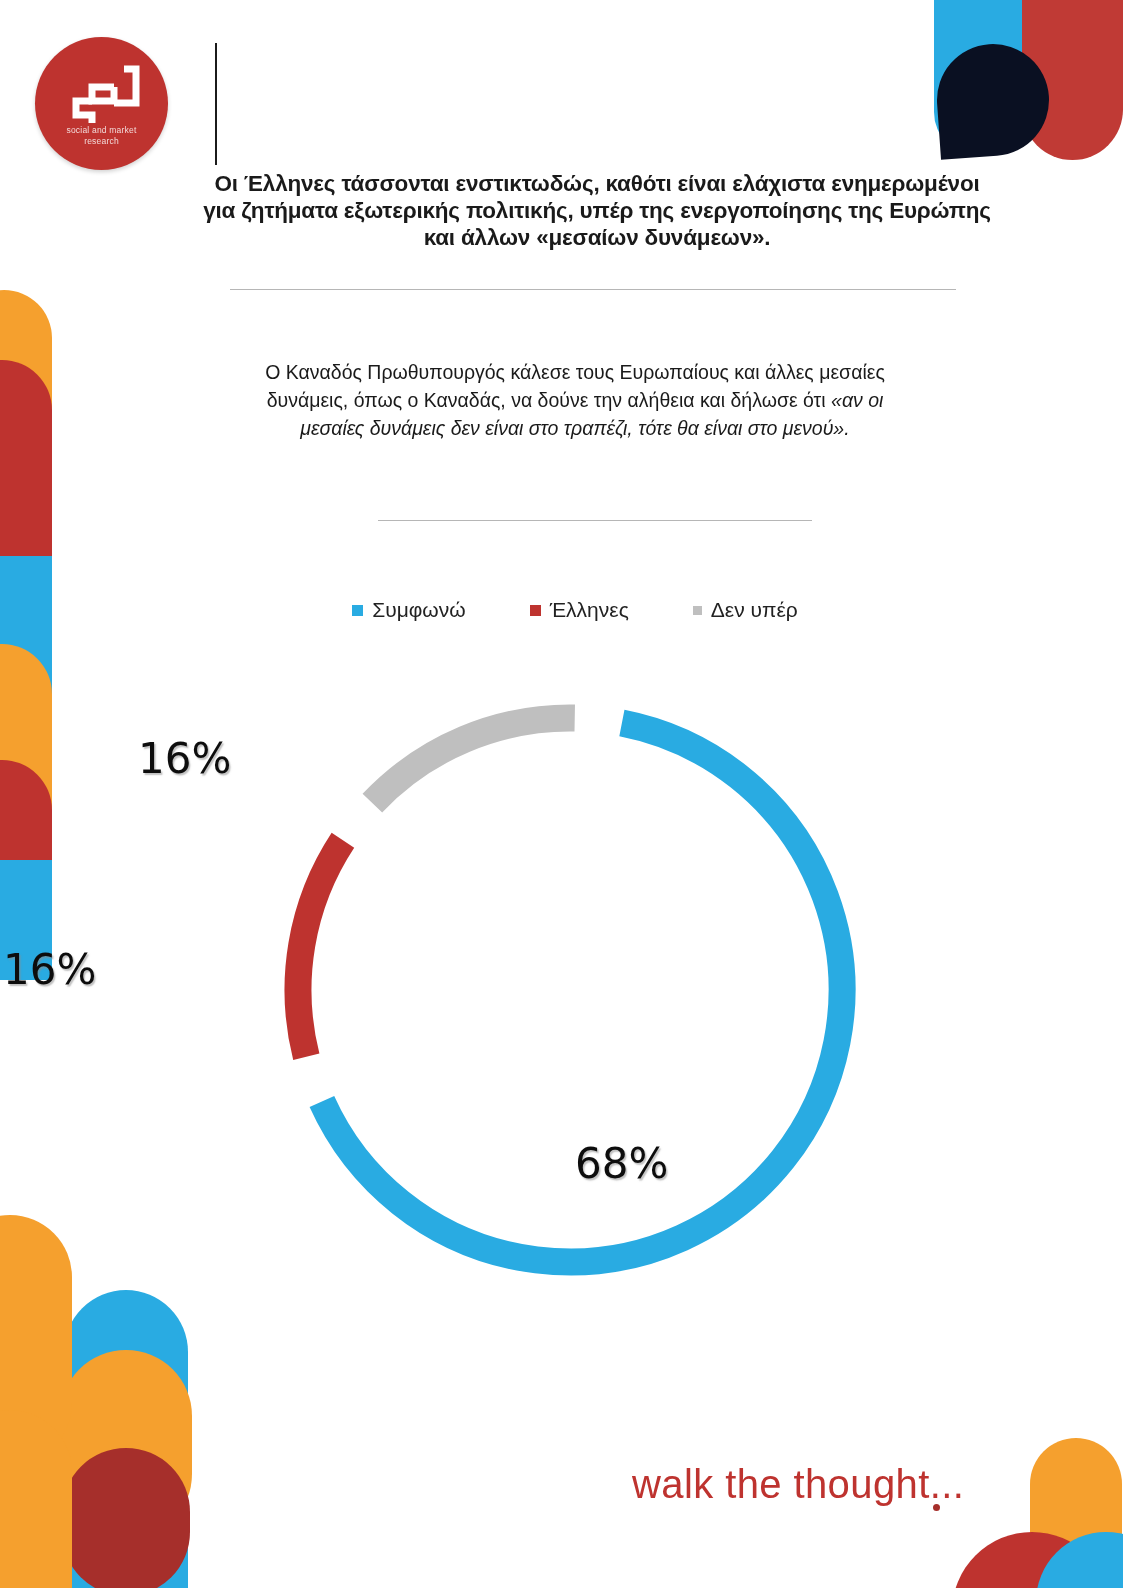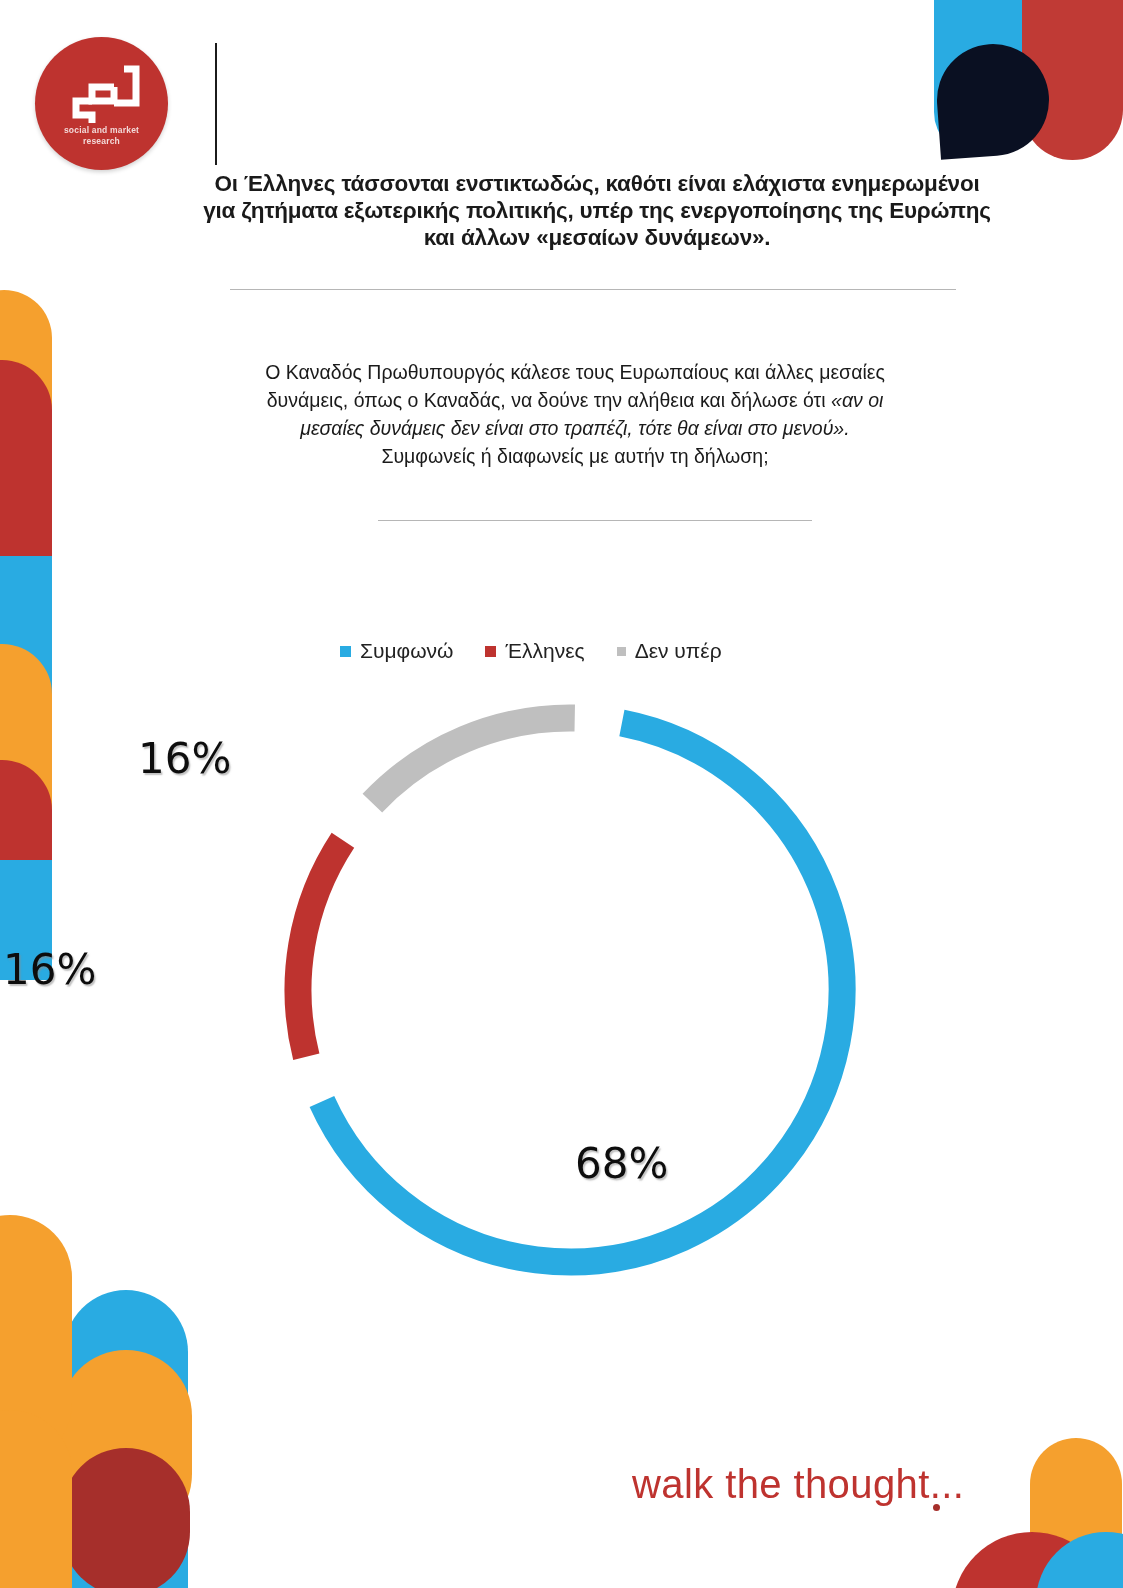--- a/index.html
+++ b/index.html
@@ -34,21 +34,21 @@
 
   
   .br-orange{left:1030px;top:1438px;width:92px;height:200px;background:#F5A02E;border-radius:46px 46px 0 0;}
   .br-red{left:952px;top:1532px;width:160px;height:160px;background:#BE332F;border-radius:80px 80px 0 0;}
   .br-blue{left:1036px;top:1532px;width:140px;height:150px;background:#29ABE2;border-radius:70px 70px 0 0;}
   .br-dot{left:933px;top:1504px;width:7px;height:7px;background:#A62F2B;border-radius:50%;}
 
   
   .brand{position:absolute;left:30px;top:20px;width:400px;height:150px;}
   .seal{position:absolute;left:5px;top:17px;width:133px;height:133px;border-radius:50%;
-        background:#BE332F;box-shadow:0 2px 4px rgba(0,0,0,.18);font-weight:bold;}
+        background:#BE332F;box-shadow:0 2px 4px rgba(0,0,0,.18);}
   .seal-mark{position:absolute;left:27px;top:28px;width:80px;height:62px;}
   .seal-cap{position:absolute;left:0;top:88px;width:133px;text-align:center;
             color:#f3d9d8;font-size:8.5px;line-height:11px;letter-spacing:.2px;}
   .vrule{position:absolute;left:185px;top:23px;width:2px;height:122px;background:#1b1b1b;}
   .wordmark{position:absolute;left:210px;top:38px;width:200px;}
   .wm-row{font-size:25px;font-weight:bold;letter-spacing:11px;line-height:34px;
           font-family:"DejaVu Sans",sans-serif;}
   .wm-row span{display:inline-block;}
 
   
@@ -57,21 +57,21 @@
          letter-spacing:-.2px;}
   .rule1{position:absolute;left:230px;top:289px;width:726px;height:1px;background:#b6b6b6;}
 
   .question{position:absolute;left:250px;top:358px;width:650px;text-align:center;
             font-size:19.5px;color:#1a1a1a;line-height:28px;}
   .question i{font-style:italic;}
   .rule2{position:absolute;left:378px;top:520px;width:434px;height:1px;background:#b6b6b6;}
 
   
   .legend{position:absolute;left:340px;top:598px;width:470px;
-          display:flex;gap:32px;align-items:center;margin-top:41px;}
+          display:flex;justify-content:center;gap:64px;align-items:center;}
   .leg{display:flex;align-items:center;gap:9px;font-size:21px;color:#222;}
   .sw{width:11px;height:11px;display:inline-block;}
 
   
   .donut-wrap{position:absolute;left:240px;top:690px;width:680px;height:640px;}
   .pct{position:absolute;font-size:42px;color:#0d0d0d;white-space:nowrap;
        text-shadow:1.5px 1.5px 1.5px rgba(140,140,140,.55);
        font-family:"DejaVu Sans",sans-serif;font-weight:normal;}
   .pct-grey{left:138px;top:734px;}
   .pct-red{left:3px;top:945px;}
@@ -122,21 +122,20 @@
     </div>
   </div>
   <div class="vrule"></div>
 </div>
 
 <div class="title">Οι Έλληνες τάσσονται ενστικτωδώς, καθότι είναι ελάχιστα ενημερωμένοι για ζητήματα εξωτερικής πολιτικής, υπέρ της ενεργοποίησης της Ευρώπης και άλλων «μεσαίων δυνάμεων».</div>
 <div class="rule1"></div>
 
 <div class="question">
   <span>Ο Καναδός Πρωθυπουργός κάλεσε τους Ευρωπαίους και άλλες μεσαίες δυνάμεις, όπως ο Καναδάς, να δούνε την αλήθεια και δήλωσε ότι </span><i>«αν οι μεσαίες δυνάμεις δεν είναι στο τραπέζι, τότε θα είναι στο μενού».</i><br>
-  <span>Συμφωνείς ή διαφωνείς με αυτήν τη δήλωση;</span>
 </div>
 <div class="rule2"></div>
 
 <div class="legend">
   <div class="leg">
     <span class="sw" style="background: rgb(41, 171, 226);"></span>
     <span>Συμφωνώ</span>
   </div>
   <div class="leg">
     <span class="sw" style="background: rgb(190, 51, 47);"></span>

